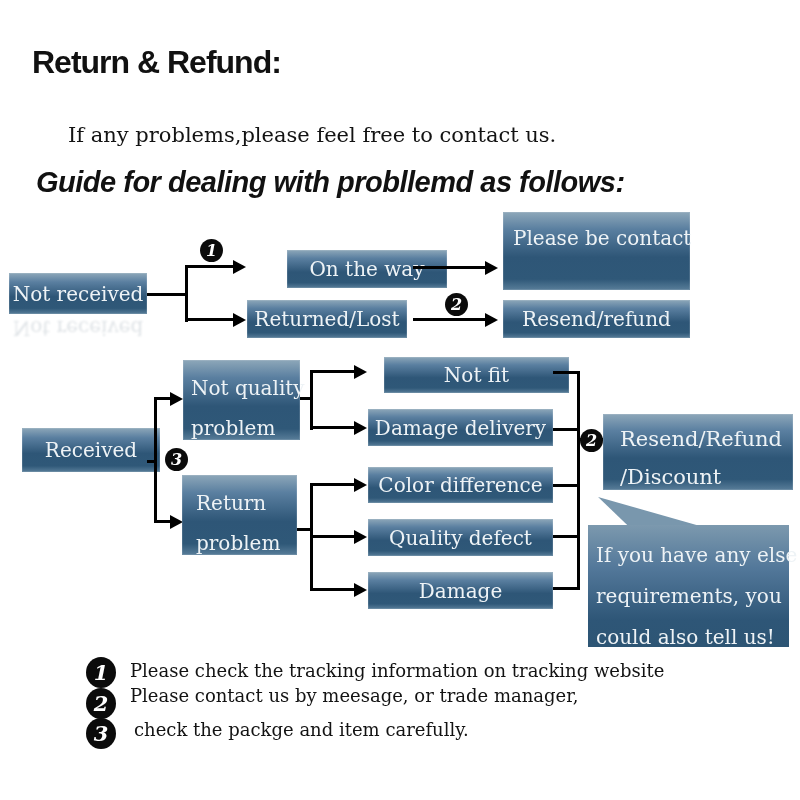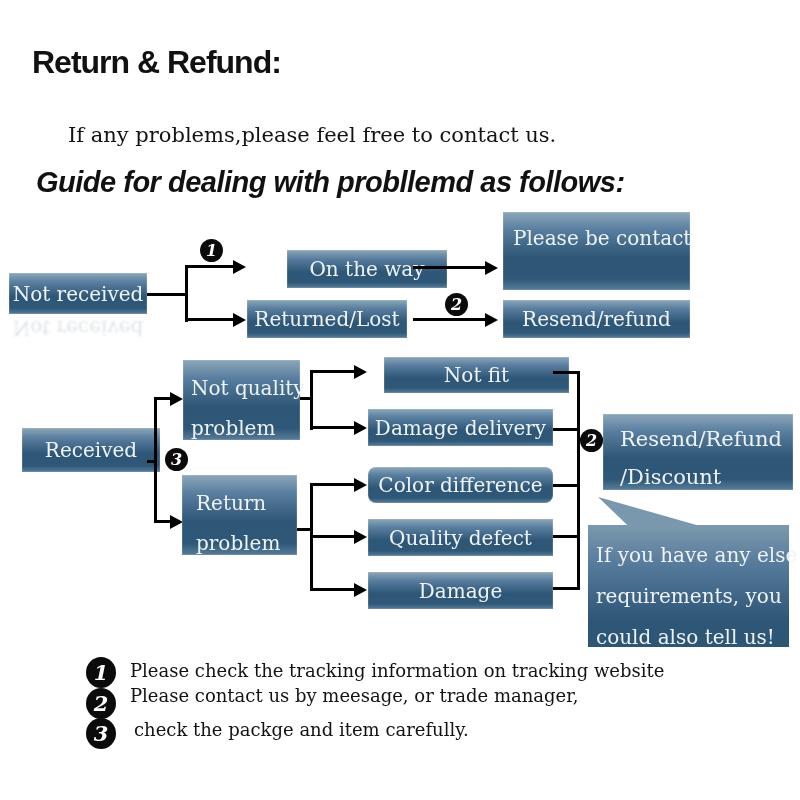--- a/index.html
+++ b/index.html
@@ -142,21 +142,21 @@
   <div class="abs ah" style="left:354px;top:530px;"></div>
   <div class="abs hline" style="left:313px;top:588px;width:42px;"></div>
   <div class="abs ah" style="left:354px;top:583px;"></div>
 
   <div class="abs box box-center" style="left:384px;top:357px;width:185px;height:36px;">
     <span>Not fit</span>
   </div>
   <div class="abs box box-center" style="left:368px;top:409px;width:185px;height:37px;">
     <span>Damage delivery</span>
   </div>
-  <div class="abs box box-center" style="left:368px;top:467px;width:185px;height:36px;border-radius:8px;">
+  <div class="abs box box-center" style="left:368px;top:467px;width:185px;height:36px;">
     <span>Color difference</span>
   </div>
   <div class="abs box box-center" style="left:368px;top:519px;width:185px;height:37px;">
     <span>Quality defect</span>
   </div>
   <div class="abs box box-center" style="left:368px;top:572px;width:185px;height:37px;">
     <span>Damage</span>
   </div>
 
   <div class="abs hline" style="left:553px;top:371px;width:27px;"></div>

